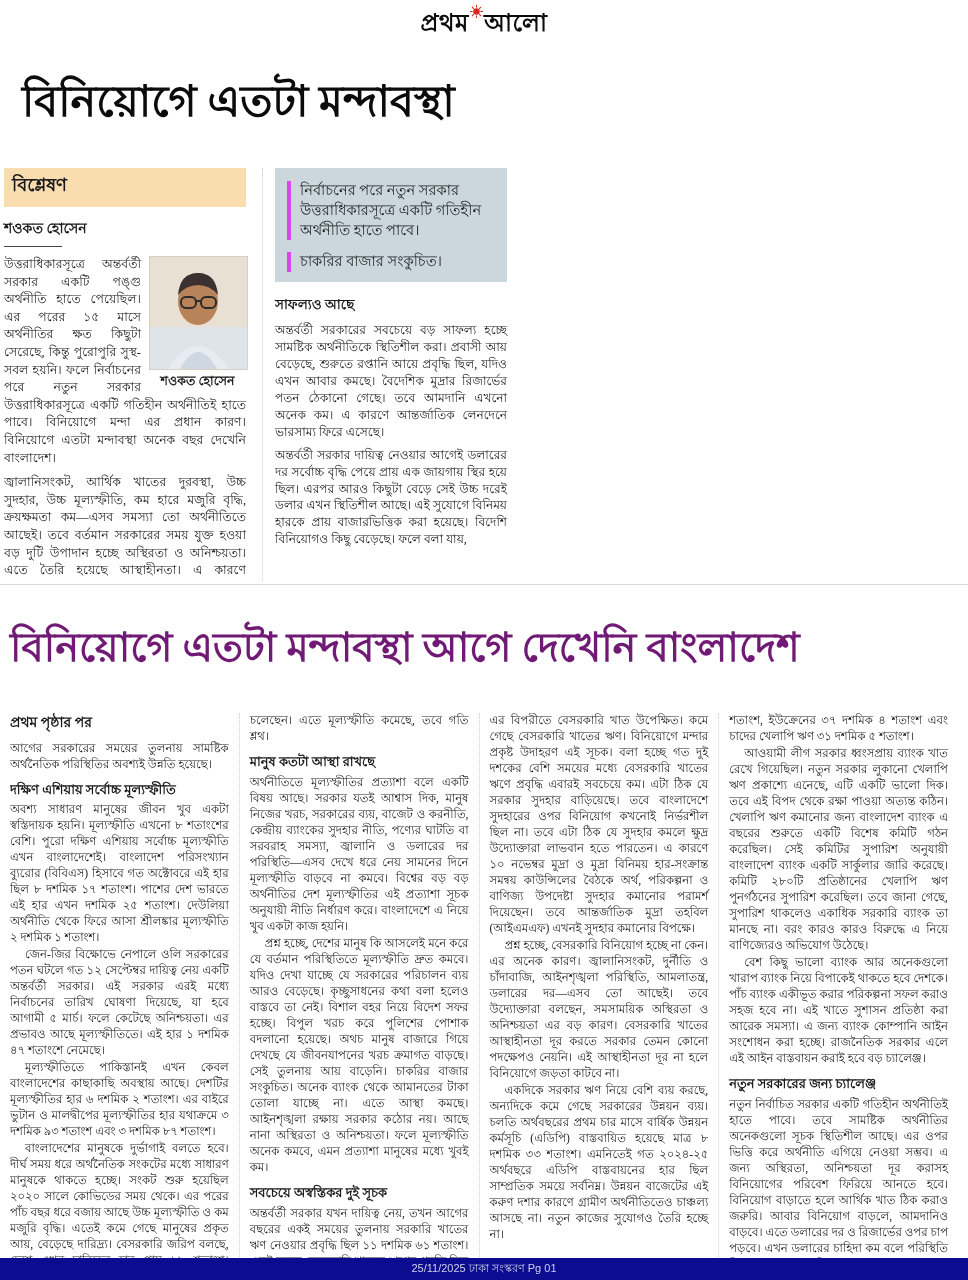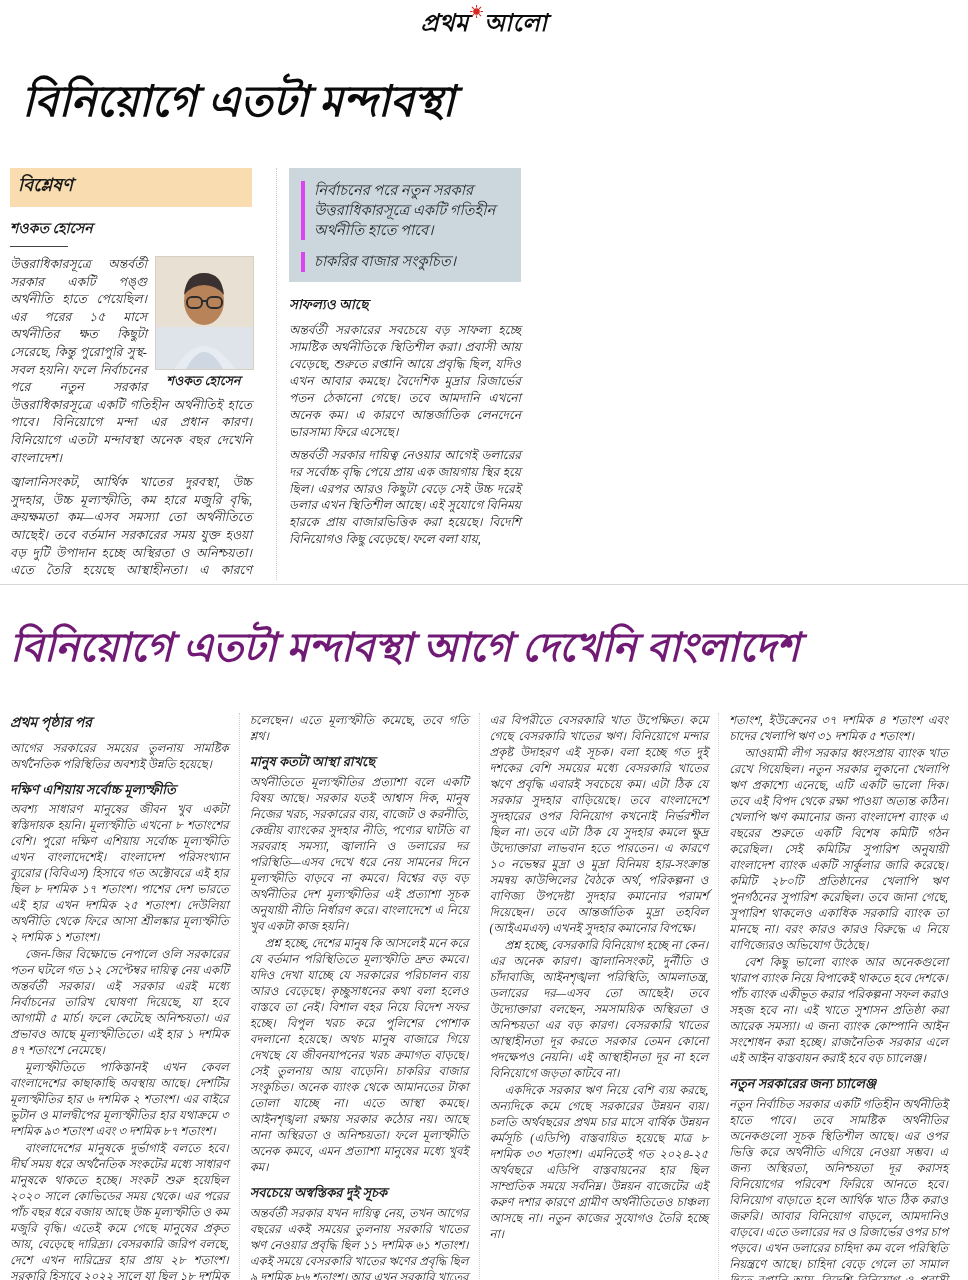--- a/index.html
+++ b/index.html
@@ -1,32 +1,32 @@
 <!DOCTYPE html>
 <html lang="bn"><head>
 <meta charset="utf-8">
 <style>
   html,body{margin:0;padding:0;}
   body{
     width:968px;height:1280px;overflow:hidden;position:relative;
     background:#fdfdfc;color:#1a1a1a;
     font-family:"Liberation Serif","DejaVu Serif",serif;
   }
-  .page{position:relative;width:968px;height:1280px;background:#fff;font-style:italic;}
+  .page{position:relative;width:968px;height:1280px;background:#fff;}
 
   
   .masthead{display:flex;justify-content:center;align-items:center;padding:4px 0 2px;}
   .logo{display:inline-flex;align-items:flex-start;font-weight:bold;font-size:24px;letter-spacing:.5px;color:#0c0c0c;}
   .logo .sun{width:13px;height:13px;margin:0 1px;position:relative;top:1px;}
 
   
   .lead-headline{padding:2px 10px 6px;font-weight:bold;font-size:43px;line-height:1.17;color:#0b0b0b;max-width:560px;margin-left:12px;}
 
   
-  .top-section{display:flex;padding:6px 10px 0;gap:24px;height:412px;overflow:hidden;}
+  .top-section{display:flex;padding:6px 4px 0;gap:16px;height:412px;overflow:hidden;}
   .lead-col{width:242px;flex:0 0 242px;}
   .quote-col{width:232px;flex:0 0 232px;border-left:1px dotted #c9c9c9;padding-left:12px;}
   .top-spacer{flex:1;}
 
   .kicker{background:#f9ddb0;font-weight:bold;font-size:18px;padding:3px 8px 5px;margin-bottom:10px;}
   .byline{font-weight:bold;font-size:14px;}
   .byline-rule{width:58px;border-bottom:1.5px solid #444;margin:5px 0 9px;}
   .lead-body{font-size:12.4px;line-height:1.42;text-align:justify;}
   .lead-body p{margin:0 0 7px;}
   .photo-wrap{float:right;width:97px;margin:0 0 4px 8px;}
@@ -166,14 +166,17 @@
         <p class="ind">আওয়ামী লীগ সরকার ধ্বংসপ্রায় ব্যাংক খাত রেখে গিয়েছিল। নতুন সরকার লুকানো খেলাপি ঋণ প্রকাশ্যে এনেছে, এটি একটি ভালো দিক। তবে এই বিপদ থেকে রক্ষা পাওয়া অত্যন্ত কঠিন। খেলাপি ঋণ কমানোর জন্য বাংলাদেশ ব্যাংক এ বছরের শুরুতে একটি বিশেষ কমিটি গঠন করেছিল। সেই কমিটির সুপারিশ অনুযায়ী বাংলাদেশ ব্যাংক একটি সার্কুলার জারি করেছে। কমিটি ২৮০টি প্রতিষ্ঠানের খেলাপি ঋণ পুনর্গঠনের সুপারিশ করেছিল। তবে জানা গেছে, সুপারিশ থাকলেও একাধিক সরকারি ব্যাংক তা মানছে না। বরং কারও কারও বিরুদ্ধে এ নিয়ে বাণিজ্যেরও অভিযোগ উঠেছে।</p>
         <p class="ind">বেশ কিছু ভালো ব্যাংক আর অনেকগুলো খারাপ ব্যাংক নিয়ে বিপাকেই থাকতে হবে দেশকে। পাঁচ ব্যাংক একীভূত করার পরিকল্পনা সফল করাও সহজ হবে না। এই খাতে সুশাসন প্রতিষ্ঠা করা আরেক সমস্যা। এ জন্য ব্যাংক কোম্পানি আইন সংশোধন করা হচ্ছে। রাজনৈতিক সরকার এলে এই আইন বাস্তবায়ন করাই হবে বড় চ্যালেঞ্জ।</p>
         <div class="subhead">নতুন সরকারের জন্য চ্যালেঞ্জ</div>
         <p>নতুন নির্বাচিত সরকার একটি গতিহীন অর্থনীতিই হাতে পাবে। তবে সামষ্টিক অর্থনীতির অনেকগুলো সূচক স্থিতিশীল আছে। এর ওপর ভিত্তি করে অর্থনীতি এগিয়ে নেওয়া সম্ভব। এ জন্য অস্থিরতা, অনিশ্চয়তা দূর করাসহ বিনিয়োগের পরিবেশ ফিরিয়ে আনতে হবে। বিনিয়োগ বাড়াতে হলে আর্থিক খাত ঠিক করাও জরুরি। আবার বিনিয়োগ বাড়লে, আমদানিও বাড়বে। এতে ডলারের দর ও রিজার্ভের ওপর চাপ পড়বে। এখন ডলারের চাহিদা কম বলে পরিস্থিতি নিয়ন্ত্রণে আছে। চাহিদা বেড়ে গেলে তা সামাল দিতে রপ্তানি আয়, বিদেশি বিনিয়োগ ও প্রবাসী আয় বৃদ্ধি অব্যাহত রাখতে হবে। অর্থাৎ সবকিছুর মধ্যে সমন্বয় করতে হবে সরকারকেই।</p>
 
       </div>
 
     </div>
   </div>
 
+  <div class="footer-bar">
+    <span class="footer-text">25/11/2025 ঢাকা সংস্করণ Pg 01</span>
+  </div>
 
 </div>
 
 </body></html>

